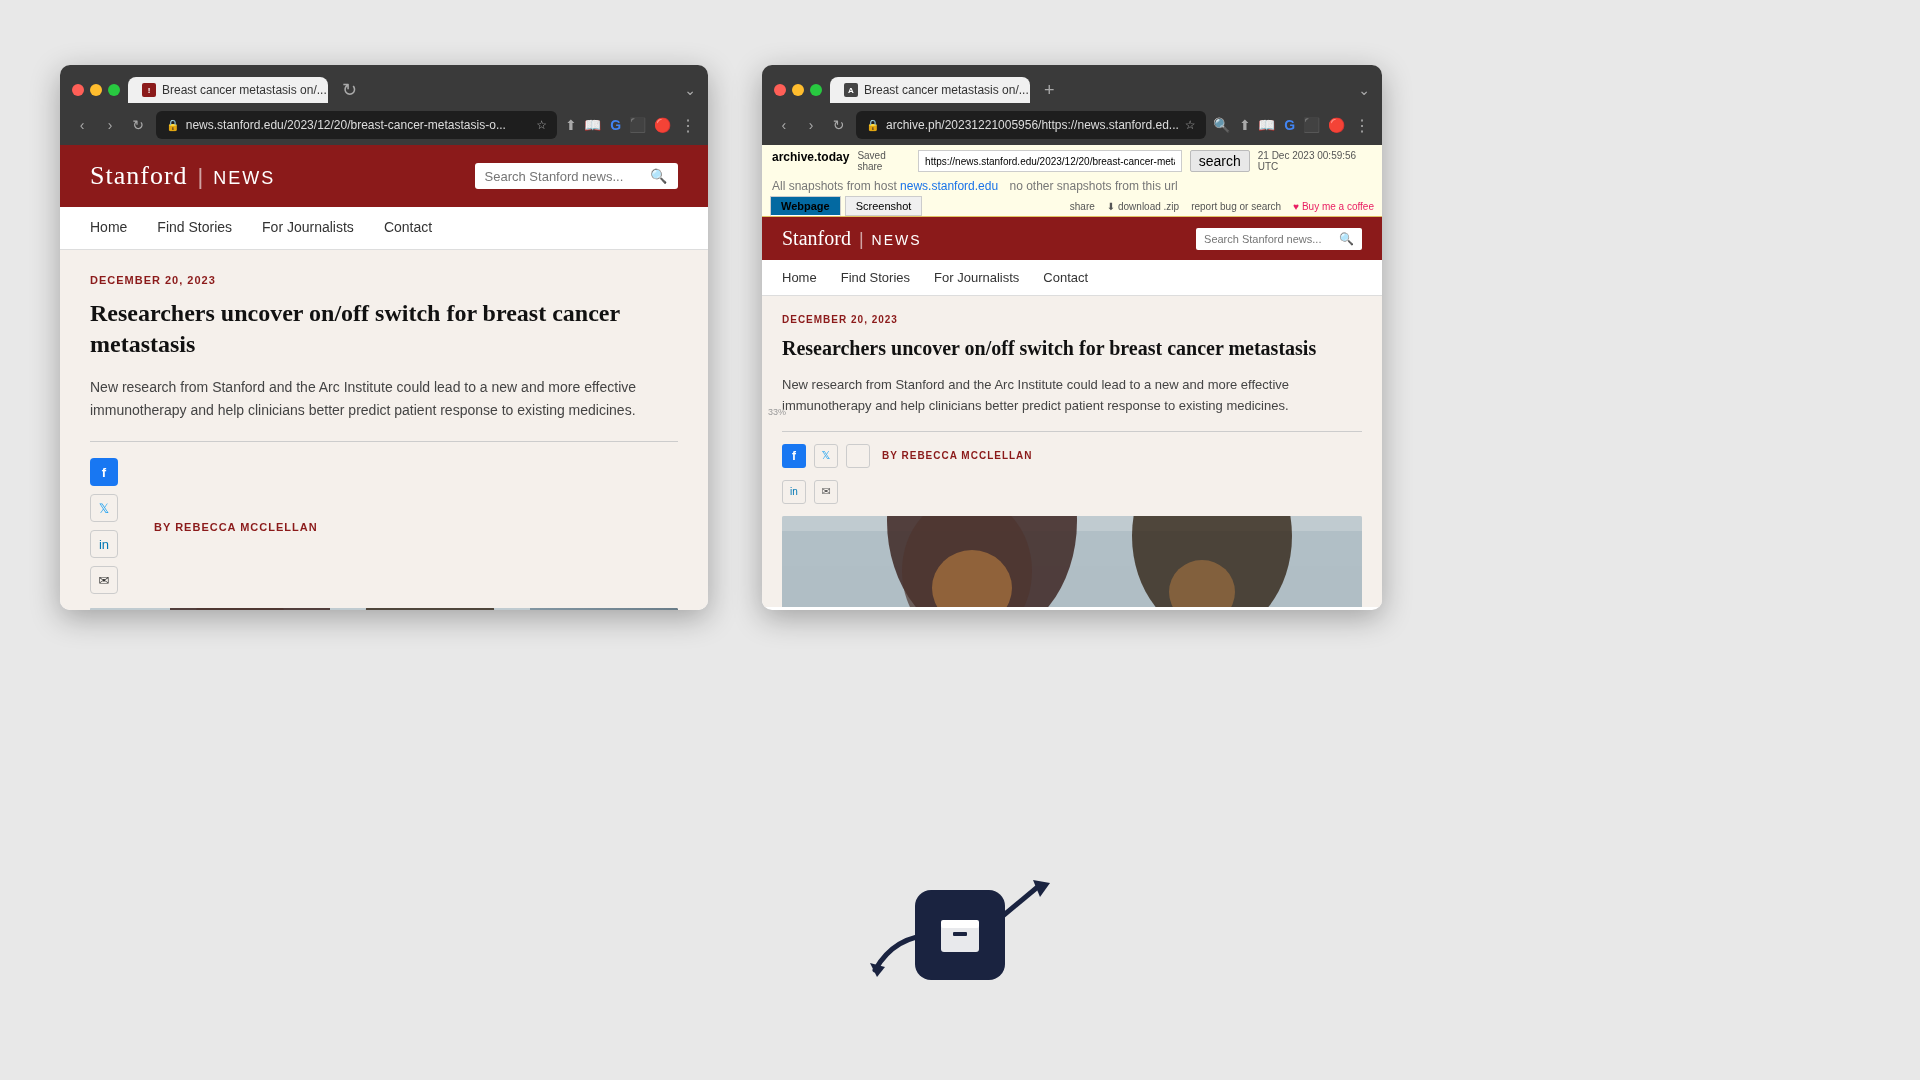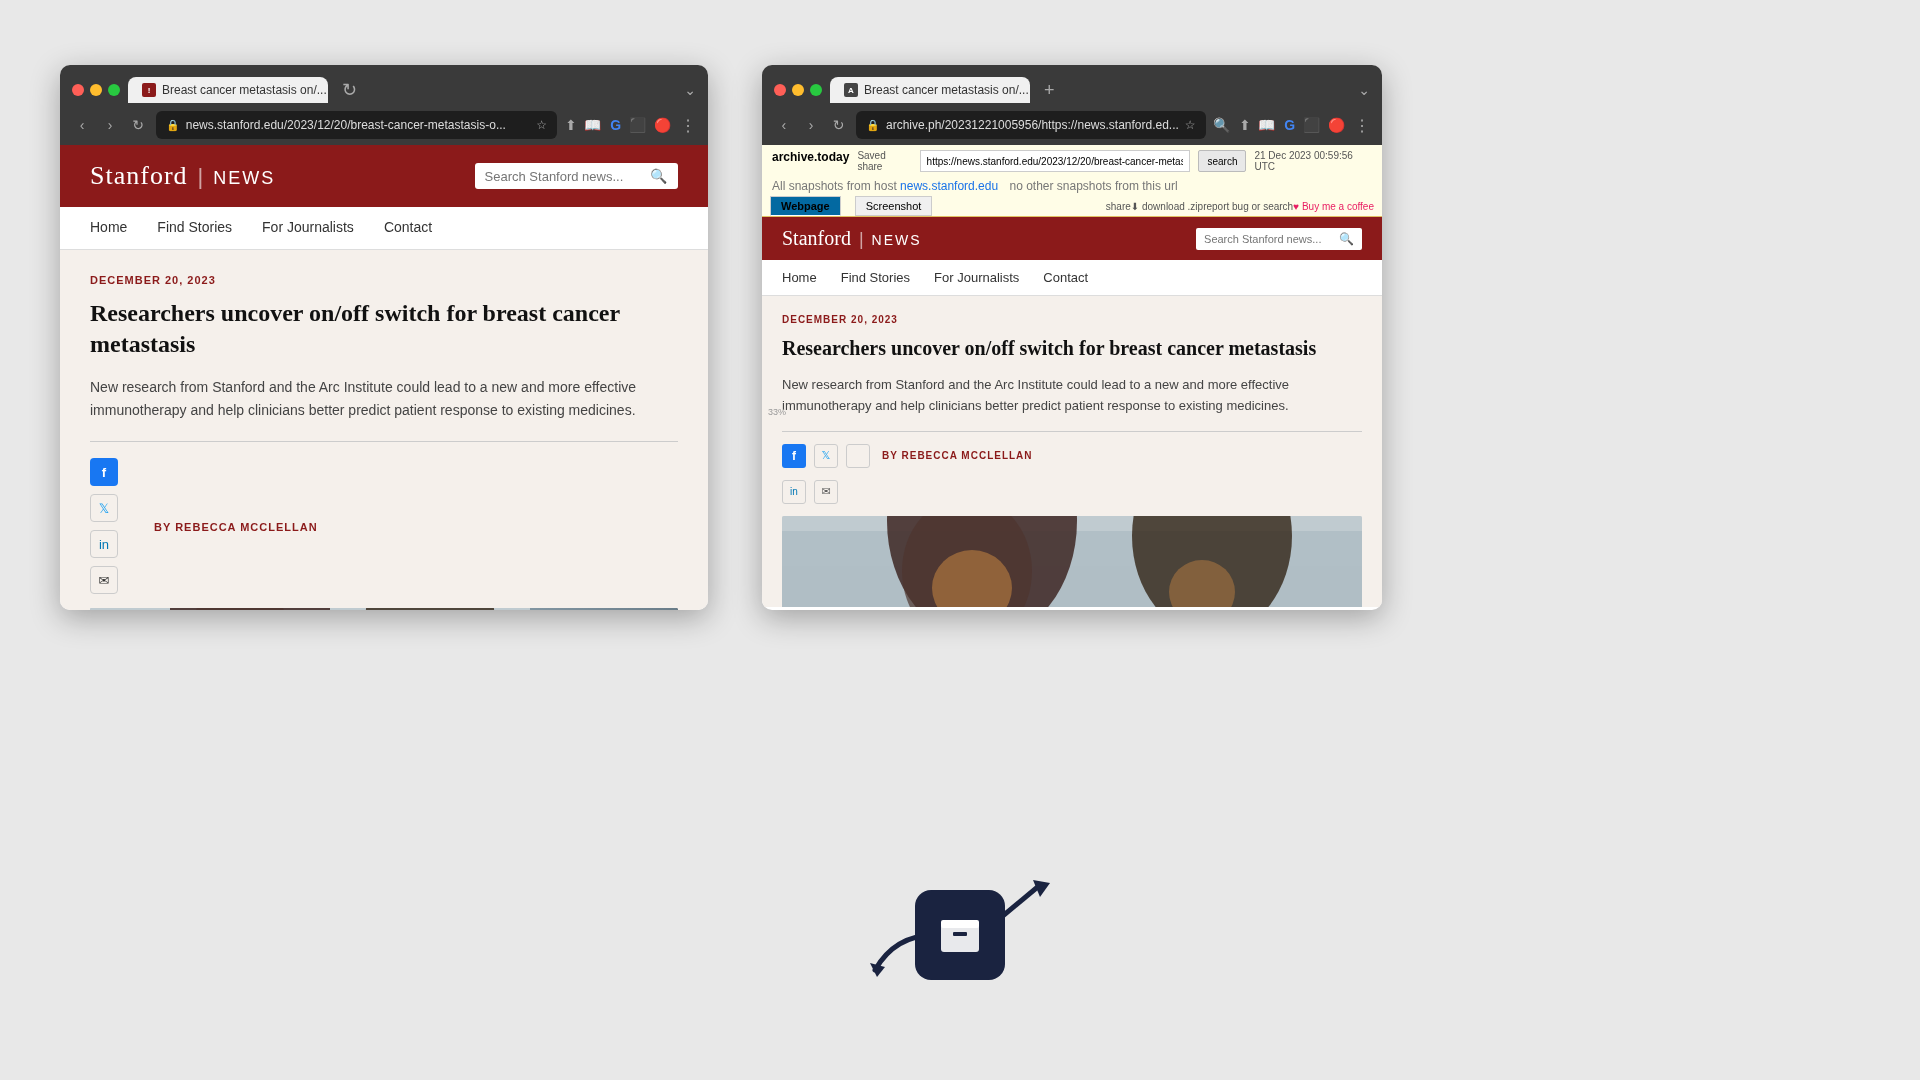--- a/index.html
+++ b/index.html
@@ -491,34 +491,34 @@
       </div>
     </div>
   </div>
 
   <div style="background:#fffde7; border-bottom:1px solid #e0c060;">
 
     <div style="display:flex; gap:8px; padding:5px 10px; font-size:11px;">
       <span style="font-weight:700; font-size:12px;">archive.today</span>
       <span style="font-size:10px; color:#555;">Saved share</span>
       <input type="text" style="font-size: 10px; border: 1px solid rgb(204, 204, 204); padding: 2px 6px; width: 280px; background: white;" value="https://news.stanford.edu/2023/12/20/breast-cancer-metastasis-off-switch-m">
-      <button style="background:#e8e8e8; border:1px solid #bbb; padding:2px 8px; font-size:10px; cursor:pointer; border-radius:2px;">search</button>
+      <button style="background:#e8e8e8; border:1px solid #bbb; padding:2px 8px; font-size:14px; cursor:pointer; border-radius:2px;">search</button>
       <span style="margin-left:auto; font-size:10px; color:#555;">21 Dec 2023 00:59:56 UTC</span>
     </div>
 
     <div style="font-size:12px; color:#777; padding:2px 10px 3px;">
       <span>All snapshots from host</span>
       <a style="color:#1a73e8; text-decoration:none;">news.stanford.edu</a>
       <span style="margin-left:8px;">no other snapshots from this url</span>
     </div>
 
     <div style="display:flex; align-items:center; padding:0 8px;">
       <button style="background:#0369a1; border:1px solid #ccc; border-bottom:1px solid white; padding:3px 10px; font-size:11px; font-weight:600; cursor:pointer;">Webpage</button>
-      <button style="background:#f0f0f0; border:1px solid #ccc; padding:3px 10px; font-size:11px; cursor:pointer; margin-left:14px;">Screenshot</button>
-      <div style="margin-left:auto; display:flex; font-size:10px; align-items:center; padding:4px 0;">
+      <button style="background:#f0f0f0; border:1px solid #ccc; padding:3px 10px; font-size:11px; cursor:pointer; margin-left:4px;">Screenshot</button>
+      <div style="margin-left:auto; display:flex; gap:12px; font-size:10px; align-items:center; padding:4px 0;">
         <span style="color:#555; cursor:pointer;">share</span>
         <span style="color:#555; cursor:pointer;">
           <span style="font-size:10px;">⬇</span>
           <span>download .zip</span>
         </span>
         <span style="color:#555; cursor:pointer;">report bug or search</span>
         <span style="color:#e91e63; cursor:pointer;">
           <span>♥</span>
           <span>Buy me a coffee</span>
         </span>

